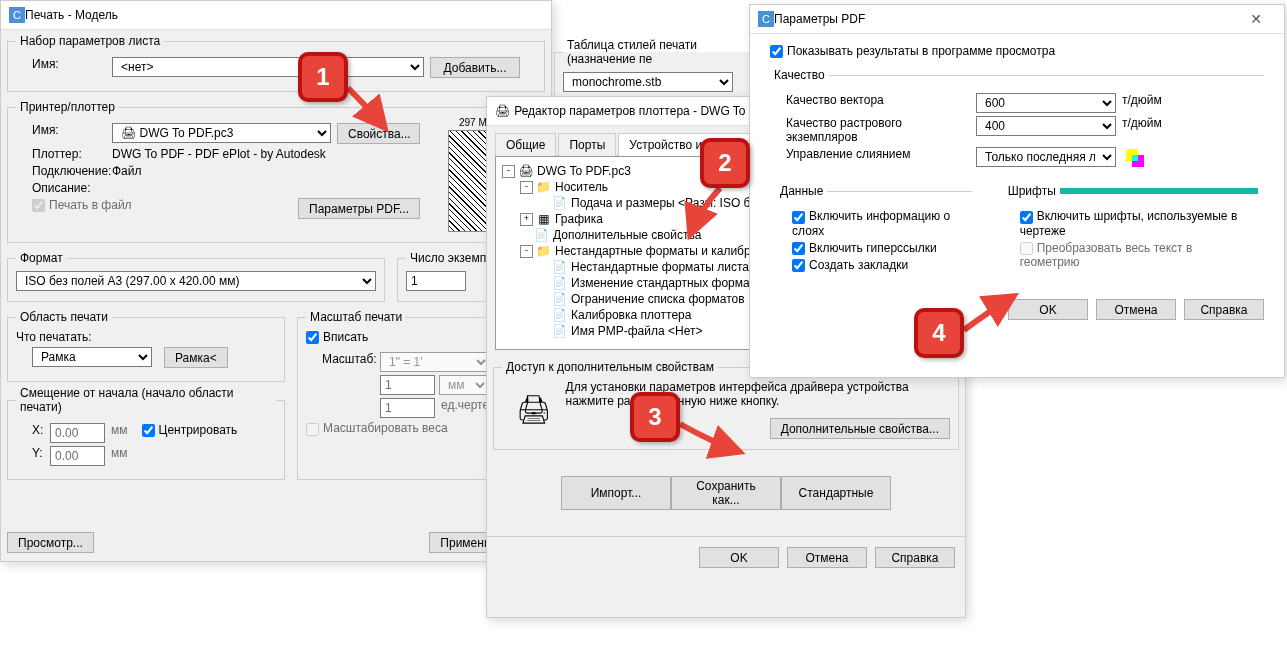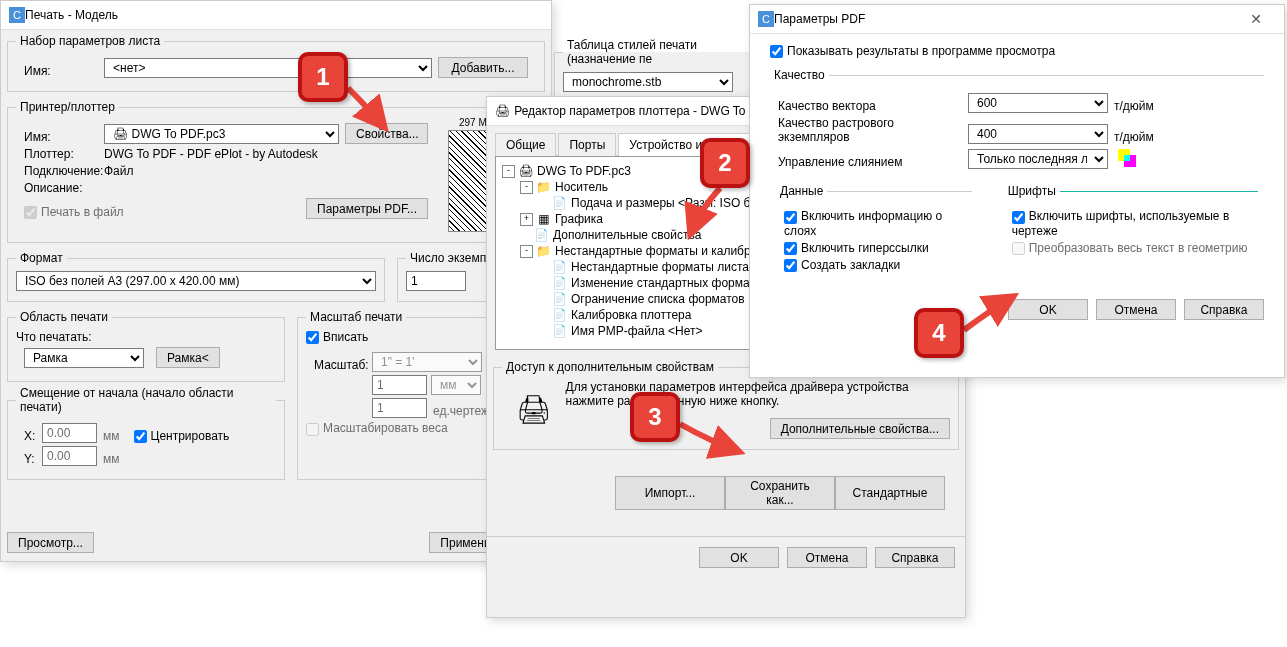--- a/index.html
+++ b/index.html
@@ -2,21 +2,21 @@
 <html><head>
 <meta charset="utf-8">
 <style>
 body{margin:0;font-family:"Segoe UI",Tahoma,sans-serif;font-size:12px;color:#000;background:#fff;position:relative;width:1287px;height:647px;overflow:hidden}
 .window{position:absolute;background:#f0f0f0;border:1px solid #ccc;box-shadow:3px 3px 10px rgba(0,0,0,0.15)}
 .titlebar{background:#fff;border-bottom:1px solid #e0e0e0;height:28px;display:flex;align-items:center;padding:0 8px}
 .titlebar .close{margin-left:auto;width:40px;text-align:center;font-size:14px;color:#555}
 fieldset{border:1px solid #ccc;margin:4px 6px;padding:6px 8px 10px;font-size:12px}
 legend{padding:0 4px;color:#000}
 label{color:#000}
-.row{display:flex;align-items:flex-end;margin:3px 8px}
+.row{display:flex;align-items:flex-start;margin:3px 16px}
 .lbl{width:80px}
 select,input[type=text]{border:1px solid #7a7a7a;background:#fff;height:20px;font-size:12px;padding:1px 4px;box-sizing:border-box}
 button{background:#e1e1e1;border:1px solid #adadad;padding:2px 10px;font-size:12px;min-height:21px;cursor:pointer}
 input[type=checkbox]{margin:0 4px 0 0;vertical-align:middle}
 .disabled{color:#6d6d6d}
 .gray{color:#6d6d6d}
 .tabstrip{display:flex;border-bottom:1px solid #ccc;margin:6px 8px 0}
 .tab{padding:4px 10px;border:1px solid #ccc;border-bottom:none;background:#f0f0f0;margin-right:2px;position:relative;top:1px}
 .tab.active{background:#fff}
 .tree{background:#fff;border:1px solid #999;margin:0 8px;padding:6px;height:180px;overflow:auto}
@@ -237,21 +237,21 @@
     <legend>Доступ к дополнительным свойствам</legend>
     <div style="display:flex;align-items:center">
       <span style="font-size:28px;margin:6px 14px">🖨</span>
       <div style="flex:1">
         <div style="margin-bottom:10px">Для установки параметров интерфейса драйвера устройства нажмите расположенную ниже кнопку.</div>
         <button style="float:right">Дополнительные свойства...</button>
       </div>
     </div>
   </fieldset>
 
-  <div style="display:flex;justify-content:flex-end;margin:26px 20px">
+  <div style="display:flex;justify-content:center;margin:26px 20px">
     <button style="width:110px">Импорт...</button>
     <button style="width:110px">Сохранить как...</button>
     <button style="width:110px">Стандартные</button>
   </div>
   <div style="border-top:1px solid #ccc;padding:10px;display:flex;justify-content:flex-end;gap:8px">
     <button style="width:80px">OK</button>
     <button style="width:80px">Отмена</button>
     <button style="width:80px">Справка</button>
   </div>
 </div>
@@ -297,21 +297,21 @@
         <div class="row">
             <label><input type="checkbox" checked="" style=""><span>Включить информацию о слоях</span></label>
           </div>
         <div class="row">
             <label><input type="checkbox" checked="" style=""><span>Включить гиперссылки</span></label>
           </div>
         <div class="row">
             <label><input type="checkbox" checked="" style=""><span>Создать закладки</span></label>
           </div>
       </fieldset>
-      <fieldset style="border:none;border-top:1px solid #14b8a6;flex:1.3;padding:8px 0">
+      <fieldset style="border:none;border-top:6px solid #14b8a6;flex:1.3;padding:8px 0">
         <legend>Шрифты</legend>
         <div class="row">
             <label><input type="checkbox" checked="" style=""><span>Включить шрифты, используемые в чертеже</span></label>
           </div>
         <div class="row">
             <label class="disabled"><input type="checkbox" disabled="" style=""><span>Преобразовать весь текст в геометрию</span></label>
           </div>
       </fieldset>
     </div>
 

